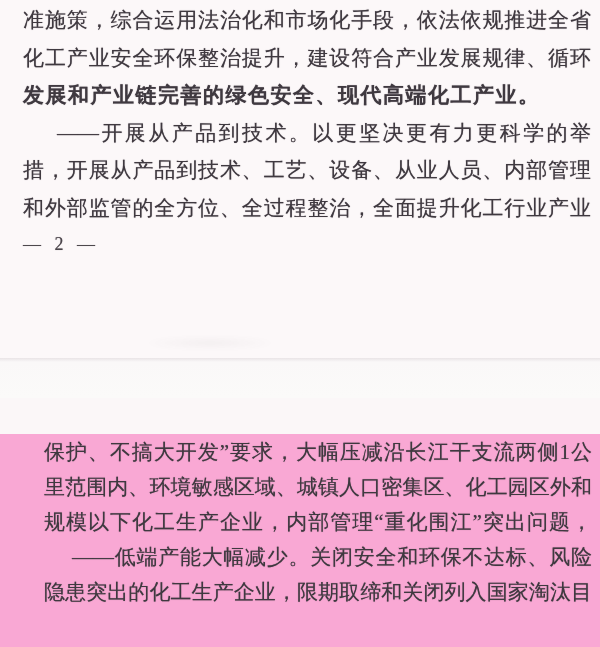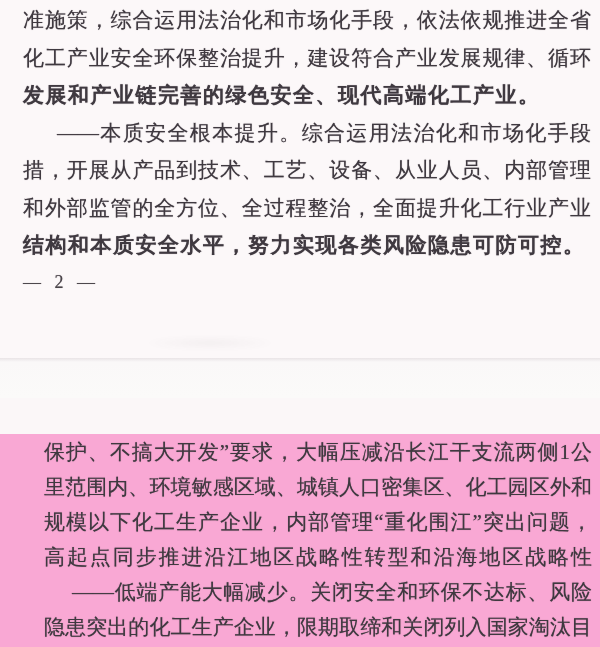--- a/index.html
+++ b/index.html
@@ -100,31 +100,29 @@
     pointer-events: none;
   }
 </style>
 </head>
 <body>
 
 <div class="page page-top">
   <div class="line full">准施策，综合运用法治化和市场化手段，依法依规推进全省</div>
   <div class="line full">化工产业安全环保整治提升，建设符合产业发展规律、循环</div>
   <div class="line end">发展和产业链完善的绿色安全、现代高端化工产业。</div>
-  <div class="line full indent-top">——本质安全根本提升。综合运用法治化和市场化手段</div>
+  <div class="line full indent-top">——开展从产品到技术。以更坚决更有力更科学的举</div>
   <div class="line full">措，开展从产品到技术、工艺、设备、从业人员、内部管理</div>
   <div class="line full">和外部监管的全方位、全过程整治，全面提升化工行业产业</div>
-  <div class="line end">结构和本质安全水平，努力实现各类风险隐患可防可控。</div>
   <div class="pagenum">— 2 —</div>
   <div class="ghost-smudge"></div>
 </div>
 
 <div class="page-gap"></div>
 
 <div class="page page-bottom">
   <div class="line full">保护、不搞大开发”要求，大幅压减沿长江干支流两侧1公</div>
   <div class="line full">里范围内、环境敏感区域、城镇人口密集区、化工园区外和</div>
   <div class="line full">规模以下化工生产企业，内部管理“重化围江”突出问题，</div>
-  <div class="line full">高起点同步推进沿江地区战略性转型和沿海地区战略性</div>
   <div class="line full indent-bottom">——低端产能大幅减少。关闭安全和环保不达标、风险</div>
   <div class="line full">隐患突出的化工生产企业，限期取缔和关闭列入国家淘汰目</div>
   <div class="clipped-line"></div>
 </div>
 
 </body></html>

